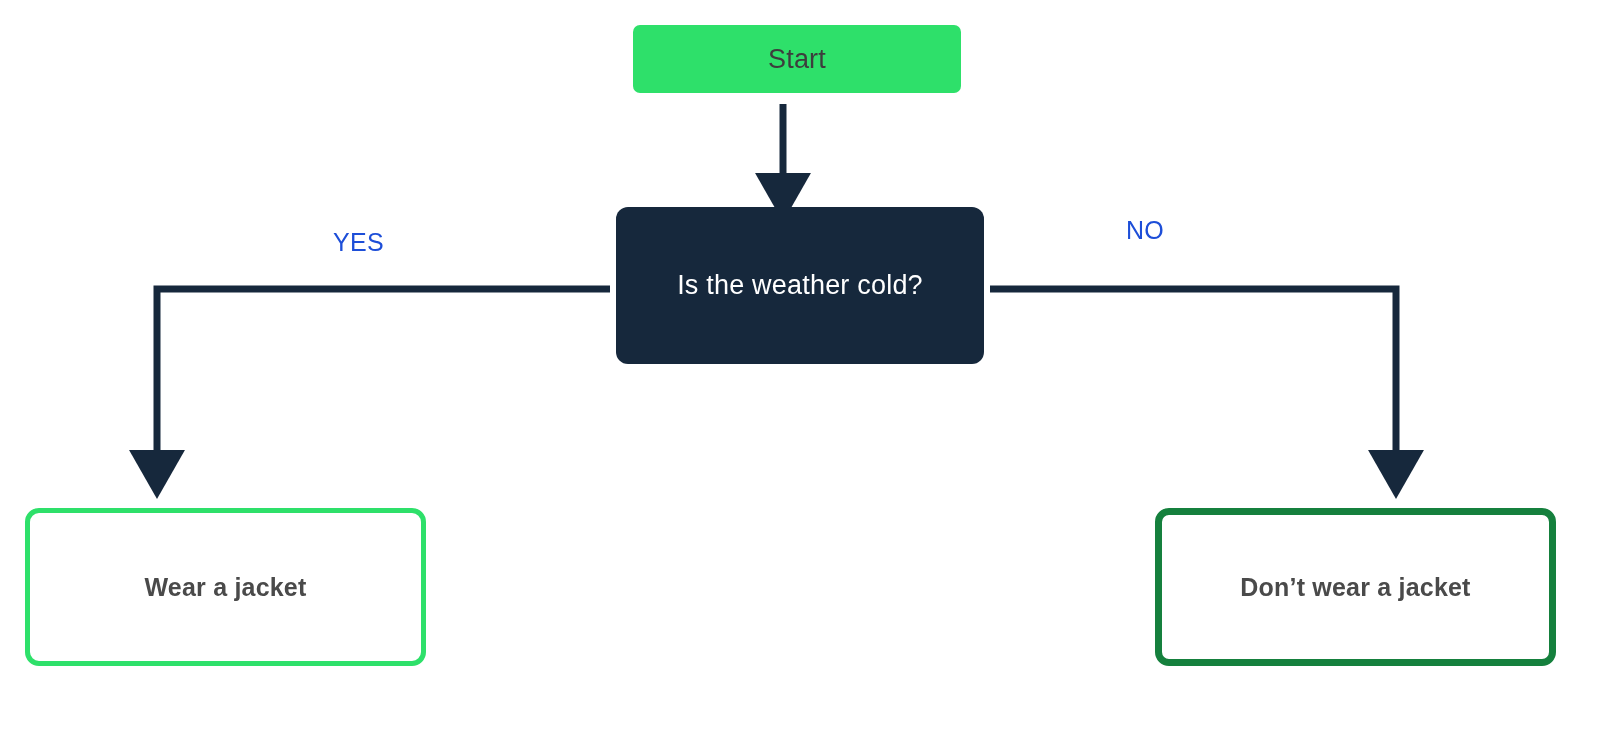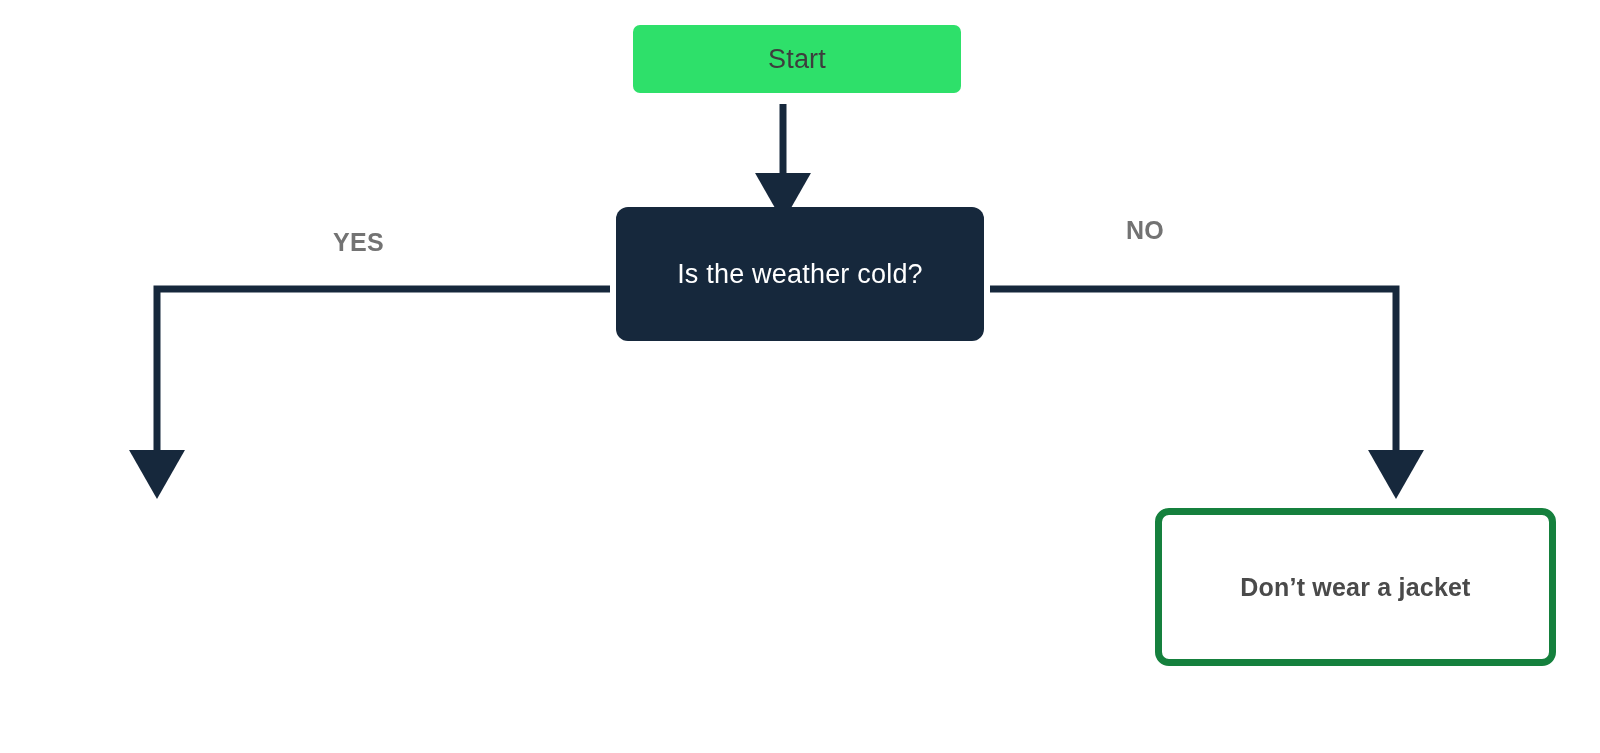--- a/index.html
+++ b/index.html
@@ -43,21 +43,21 @@
     border-radius: 7px;
     color: #3d3d3d;
     font-size: 27px;
     font-weight: 400;
     letter-spacing: 0.2px;
   }
   .node-decision {
     left: 616px;
     top: 207px;
     width: 368px;
-    height: 134px;
+    height: 157px;
     background: #16283c;
     border-radius: 12px;
     color: #ffffff;
     font-size: 27px;
     font-weight: 400;
     letter-spacing: 0.2px;
   }
   .node-outcome {
     top: 508px;
     width: 401px;
@@ -72,23 +72,23 @@
   .node-yes {
     left: 25px;
     border: 5px solid #2ee06a;
   }
   .node-no {
     left: 1155px;
     border: 7px solid #15803d;
   }
   .edge-label {
     position: absolute;
-    color: #737373;
+    color: #1d4ed8;
     font-size: 25px;
-    font-weight: 700;
+    font-weight: 400;
     letter-spacing: 0.3px;
     white-space: nowrap;
   }
   .label-yes {
     left: 333px;
     top: 228px;
   }
   .label-no {
     left: 1126px;
     top: 216px;
@@ -118,18 +118,21 @@
   </div>
 
   <div class="node node-decision">
     <span>Is the weather cold?</span>
   </div>
 
   <div class="edge-label label-yes">YES</div>
 
   <div class="edge-label label-no">NO</div>
 
+  <div class="node node-outcome node-yes">
+    <span>Wear a jacket</span>
+  </div>
 
   <div class="node node-outcome node-no">
     <span>Don’t wear a jacket</span>
   </div>
 
 </div>
 
 </body></html>

